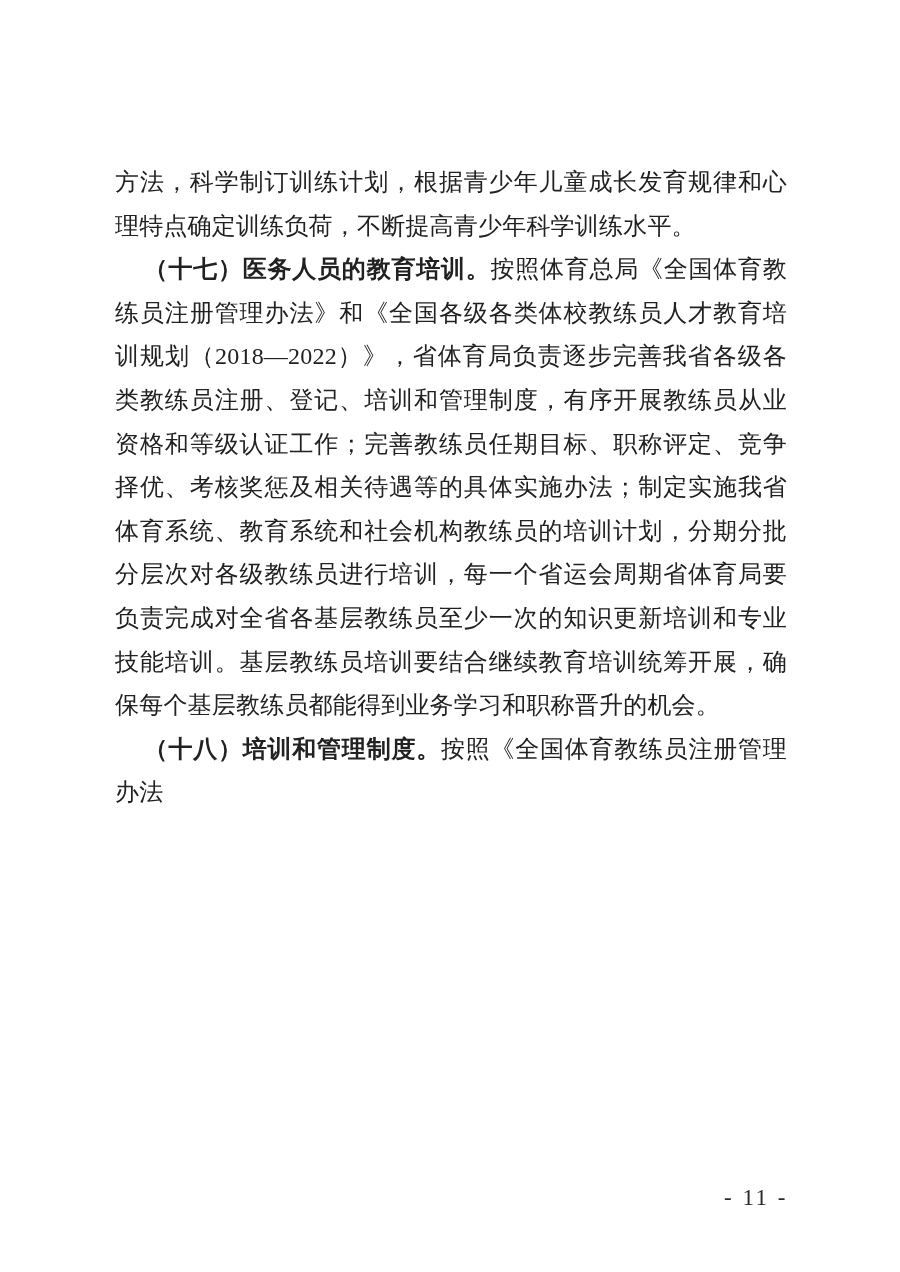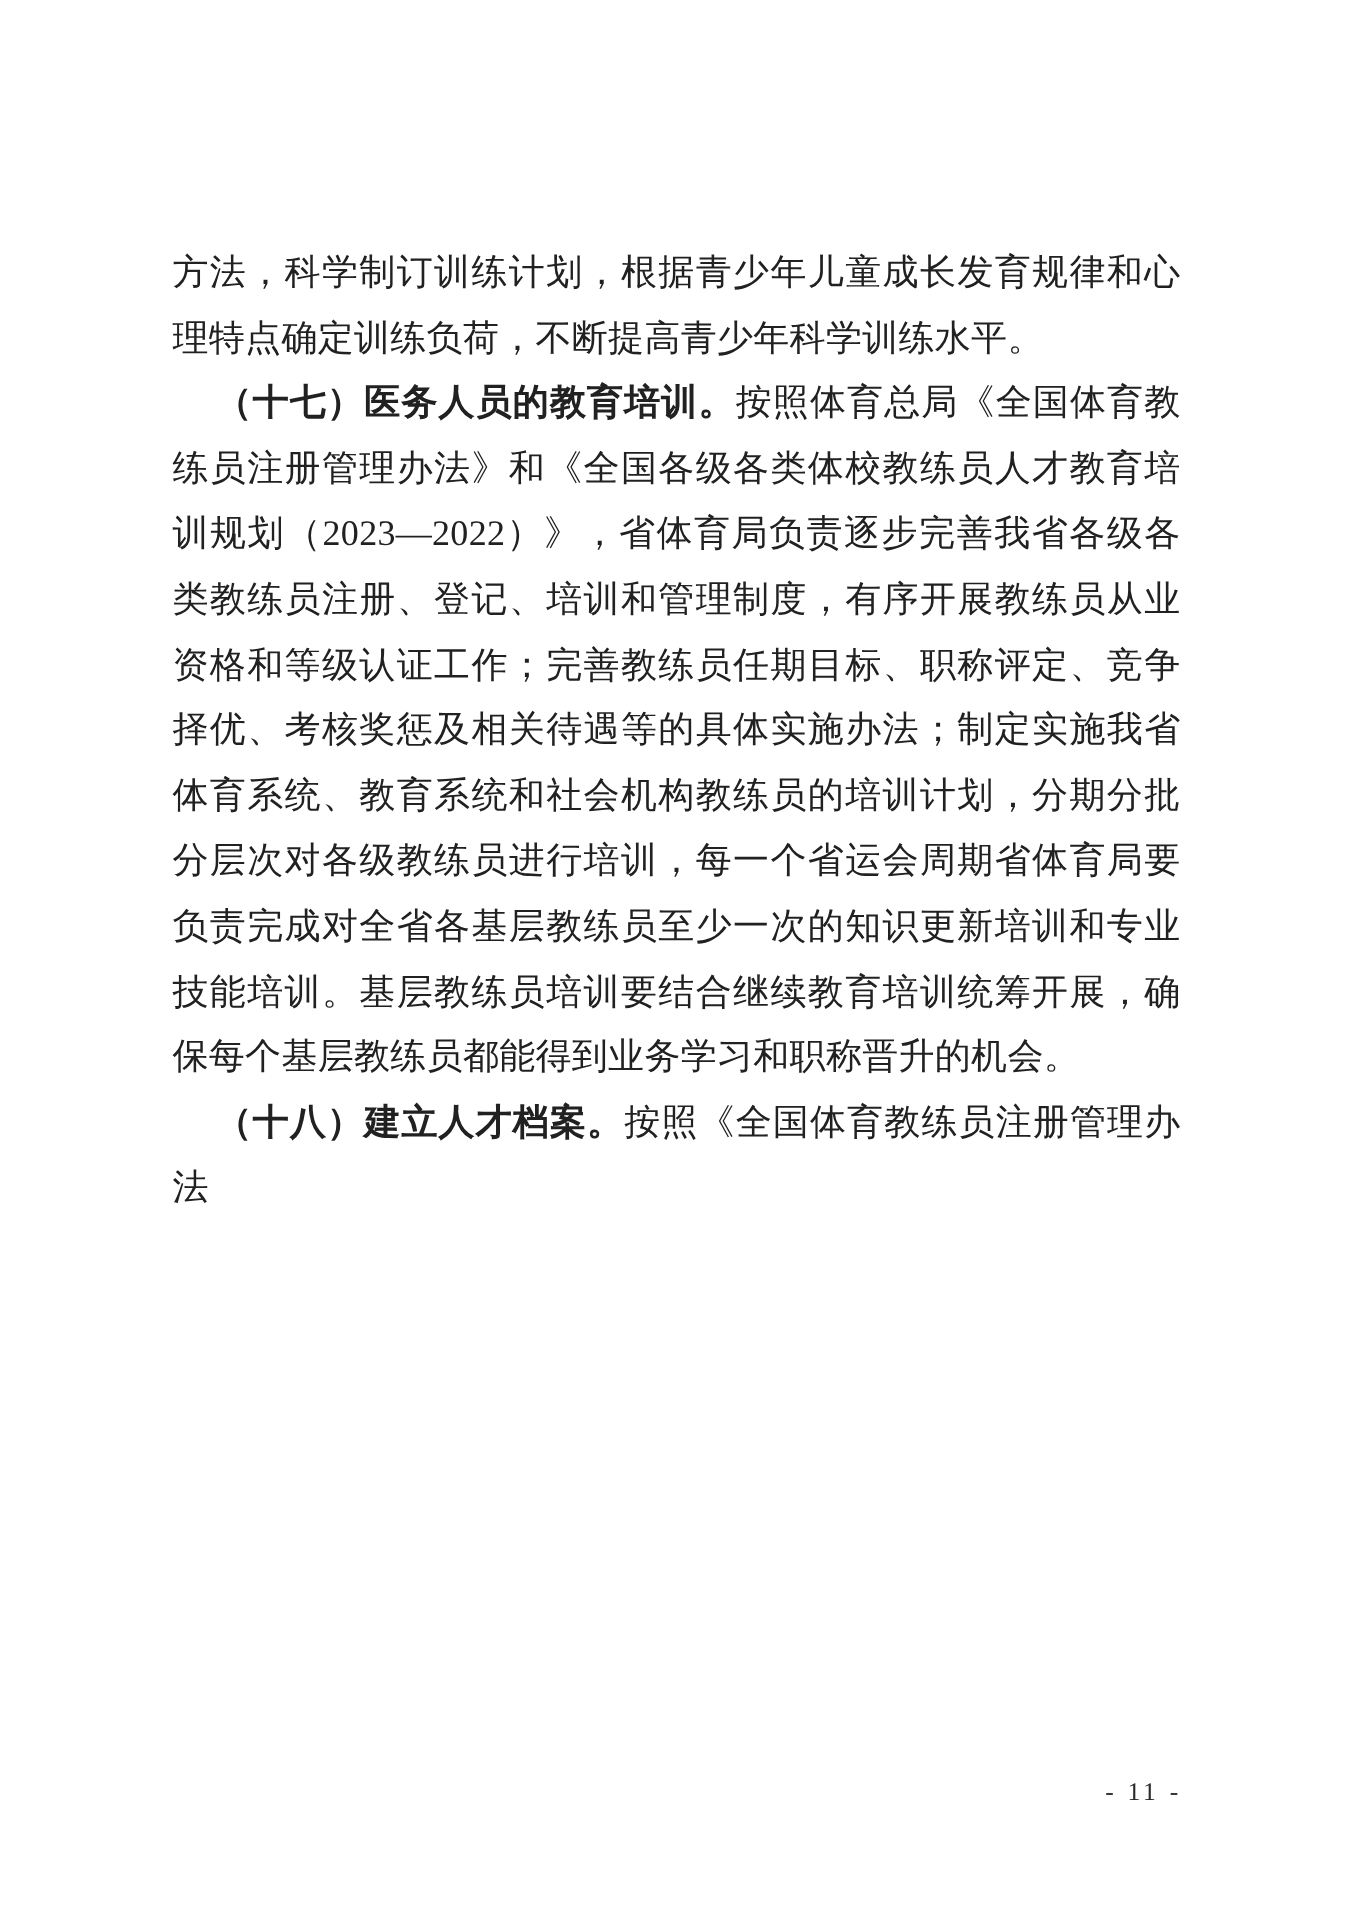--- a/index.html
+++ b/index.html
@@ -34,37 +34,37 @@
   .para.no-indent {
     text-indent: 0;
   }
   .lead {
     font-weight: 700;
   }
   .footer {
     position: absolute;
     top: 1185px;
     right: 112px;
-    font-size: 17px;
+    font-size: 23px;
     letter-spacing: 2.5px;
     color: #2b2b2b;
     font-family: "Liberation Serif", "DejaVu Serif", serif;
   }
 </style>
 </head>
 <body>
 
 <div class="page">
 
   <div class="text-block">
 
     <p class="para no-indent"><span class="lead"></span><span>方法，科学制订训练计划，根据青少年儿童成长发育规律和心理特点确定训练负荷，不断提高青少年科学训练水平。</span></p>
 
 
-    <p class="para"><span class="lead">（十七）医务人员的教育培训。</span><span>按照体育总局《全国体育教练员注册管理办法》和《全国各级各类体校教练员人才教育培训规划（2023—2022）》，省体育局负责逐步完善我省各级各类教练员注册、登记、培训和管理制度，有序开展教练员从业资格和等级认证工作；完善教练员任期目标、职称评定、竞争择优、考核奖惩及相关待遇等的具体实施办法；制定实施我省体育系统、教育系统和社会机构教练员的培训计划，分期分批分层次对各级教练员进行培训，每一个省运会周期省体育局要负责完成对全省各基层教练员至少一次的知识更新培训和专业技能培训。基层教练员培训要结合继续教育培训统筹开展，确保每个基层教练员都能得到业务学习和职称晋升的机会。</span></p>
+    <p class="para"><span class="lead">（十七）医务人员的教育培训。</span><span>按照体育总局《全国体育教练员注册管理办法》和《全国各级各类体校教练员人才教育培训规划（2018—2022）》，省体育局负责逐步完善我省各级各类教练员注册、登记、培训和管理制度，有序开展教练员从业资格和等级认证工作；完善教练员任期目标、职称评定、竞争择优、考核奖惩及相关待遇等的具体实施办法；制定实施我省体育系统、教育系统和社会机构教练员的培训计划，分期分批分层次对各级教练员进行培训，每一个省运会周期省体育局要负责完成对全省各基层教练员至少一次的知识更新培训和专业技能培训。基层教练员培训要结合继续教育培训统筹开展，确保每个基层教练员都能得到业务学习和职称晋升的机会。</span></p>
 
-    <p class="para"><span class="lead">（十八）建立人才档案。</span><span>按照《全国体育教练员注册管理办法</span></p>
+    <p class="para"><span class="lead">（十八）培训和管理制度。</span><span>按照《全国体育教练员注册管理办法</span></p>
 
   </div>
 
   <div class="footer">- 11 -</div>
 
 </div>
 
 </body></html>

